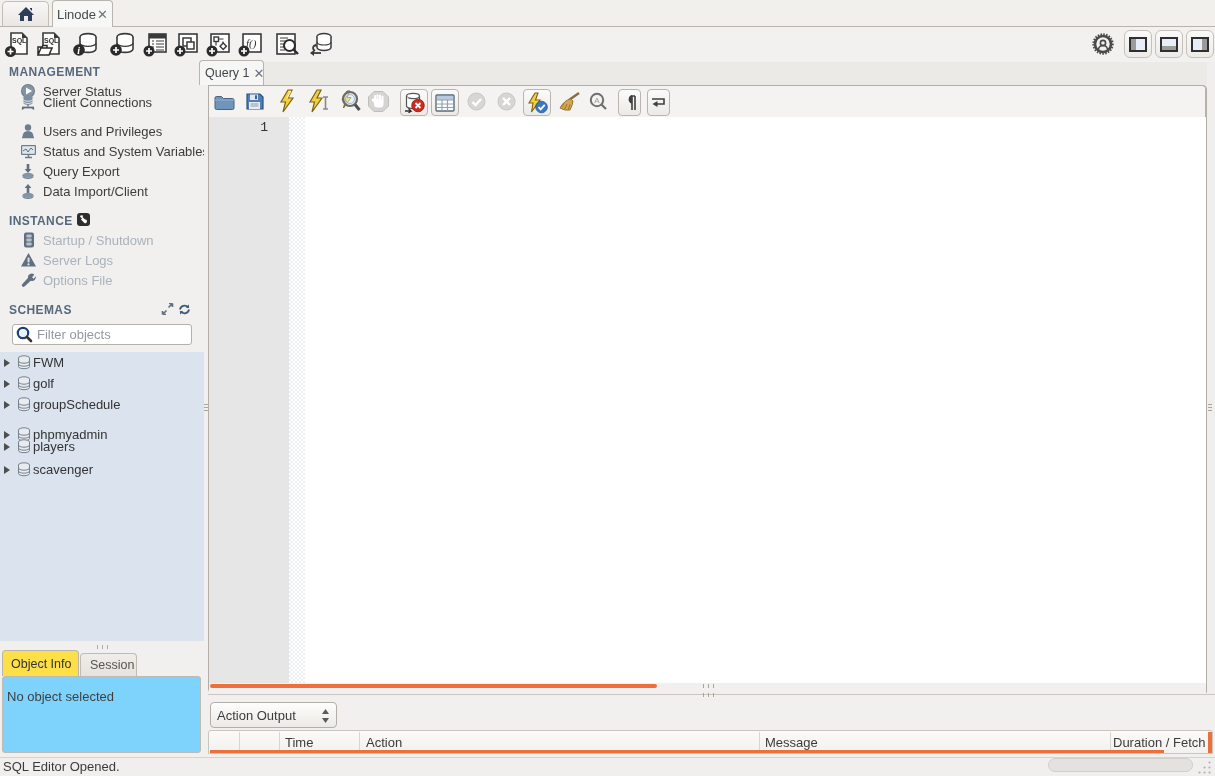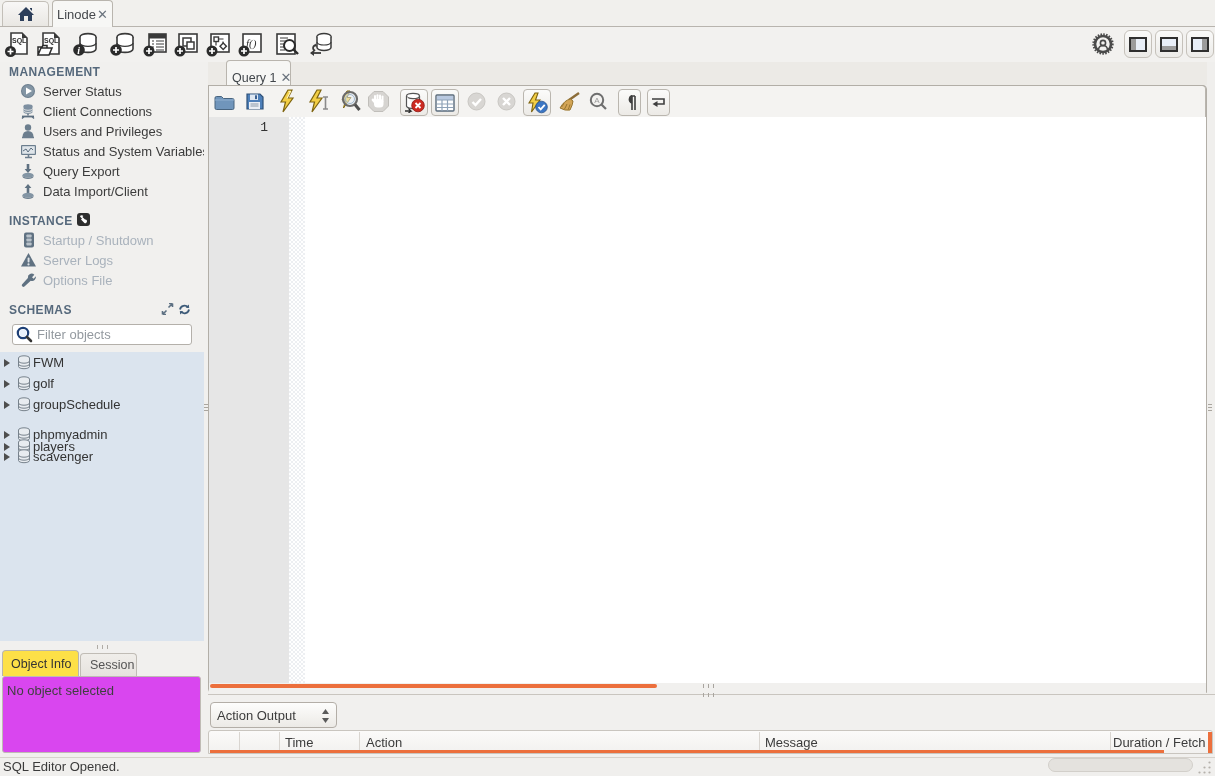--- a/index.html
+++ b/index.html
@@ -30,25 +30,25 @@
 #schemasearch .ph { color:#93999f; font-size:13px; margin-left:5px; }
 #tree { left:0; top:352px; width:204px; height:289px; background:#dbe4ee; }
 .trow { position:absolute; left:0; width:204px; height:21px; display:flex; align-items:center; font-size:13px; color:#333; }
 .trow .tri { position:absolute; left:4px; width:0; height:0; border-left:6px solid #4e4e4e; border-top:4px solid transparent; border-bottom:4px solid transparent; }
 .trow svg { position:absolute; left:17px; }
 .trow .lbl { position:absolute; left:33px; }
 
 
 #oitab { left:2px; top:650px; width:77px; height:26px; background:#fde047; border:1px solid #b9b5ae; border-bottom:none; border-radius:4px 4px 0 0; font-size:12.5px; color:#333; display:flex; align-items:center; padding-left:8px; }
 #sestab { left:80px; top:653px; width:57px; height:23px; background:linear-gradient(#f0eeea,#e6e3de); border:1px solid #c0bcb5; border-bottom:none; border-radius:4px 4px 0 0; font-size:12.5px; color:#555; display:flex; align-items:center; padding-left:9px; }
-#oibox { left:2px; top:676px; width:199px; height:77px; background:#d946ef; border:1px solid #bfbbb4; border-radius:3px; font-size:13px; color:#3f3f3f; padding:6px 0 0 4px; }
+#oibox { left:2px; top:676px; width:199px; height:77px; background:#7dd3fc; border:1px solid #bfbbb4; border-radius:3px; font-size:13px; color:#3f3f3f; padding:12px 0 0 4px; }
 
 
 #qtabstrip { left:208px; top:62px; width:1007px; height:23px; background:#eceae6; }
-#qtab { left:226px; top:60px; width:65px; height:25px; white-space:nowrap; background:#f6f6f4; border:1px solid #b9b5ae; border-bottom:none; border-radius:4px 4px 0 0; font-size:12.5px; color:#41464b; display:flex; align-items:flex-end; padding-left:5px; }
+#qtab { left:199px; top:60px; width:65px; height:25px; white-space:nowrap; background:#f6f6f4; border:1px solid #b9b5ae; border-bottom:none; border-radius:4px 4px 0 0; font-size:12.5px; color:#41464b; display:flex; align-items:center; padding-left:5px; }
 #qtab .x { margin-left:4px; color:#6a737d; font-size:13px; }
 #sqltoolbar { left:208px; top:85px; width:998px; height:32px; background:#f4f3f1; border:1px solid #b9b5ae; border-bottom:none; border-radius:0 4px 0 0; }
 .qbtn { position:absolute; width:28px; height:27px; top:2px; border:1px solid #bab6af; border-radius:4px; background:linear-gradient(#fbfbfa,#eceae6); display:flex; align-items:center; justify-content:center; }
 .qico { position:absolute; top:5px; }
 
 #gutter { left:209px; top:117px; width:80px; height:566px; background:#e6e6e6; }
 #lineno { left:209px; top:120px; width:59px; text-align:right; font-family:"Liberation Mono",monospace; font-size:13px; color:#333; }
 #foldcol { left:289px; top:117px; width:16px; height:566px; background:#fff; background-image:conic-gradient(#edeff2 25%, #fff 25% 50%, #edeff2 50% 75%, #fff 75%); background-size:4px 4px; }
 #editor { left:305px; top:117px; width:901px; height:566px; background:#fff; }
 #edborder { left:208px; top:85px; width:999px; height:608px; border:1px solid #b2aea7; border-radius:0 4px 0 4px; pointer-events:none; background:transparent; }
@@ -189,21 +189,21 @@
 <div class="abs" id="sidebar"></div>
 <div class="sechead" style="top:65px;">MANAGEMENT</div>
 <div class="srow" style="top:81px;">
   <svg width="16" height="16" viewBox="0 0 16 16">
       <circle cx="8" cy="8" r="7" fill="#6c7e8e"></circle>
       <circle cx="8" cy="8" r="6" fill="#8395a4"></circle>
       <path d="M6 4.5 L12 8 L6 11.5 Z" fill="#fff"></path>
     </svg>
   <span class="lbl">Server Status</span>
 </div>
-<div class="srow" style="top:101px;padding-left:8px;">
+<div class="srow" style="top:92px;padding-left:8px;">
   <svg width="16" height="16" viewBox="0 0 16 16">
       <ellipse cx="8" cy="3" rx="4.5" ry="1.8" fill="#7d8fa0"></ellipse>
       <path d="M3.5 3 h9 v6 a4.5 1.8 0 0 1 -9 0 Z" fill="#7d8fa0"></path>
       <path d="M3.5 5.5 a4.5 1.8 0 0 0 9 0 M3.5 7.7 a4.5 1.8 0 0 0 9 0" stroke="#f1f0ee" stroke-width="0.8" fill="none"></path>
       <path d="M8 10.5 v2" stroke="#5c6e7f" stroke-width="1.4"></path>
       <path d="M2 13.5 h12" stroke="#5c6e7f" stroke-width="1.8"></path>
       <path d="M4 13.5 l-2 2 M12 13.5 l2 2" stroke="#5c6e7f" stroke-width="1.4"></path>
     </svg>
   <span class="lbl">Client Connections</span>
 </div>
@@ -330,21 +330,21 @@
   </div>
 <div class="trow" style="top:436px;">
     <span class="tri"></span>
     <svg width="14" height="15" viewBox="0 0 14 15">
       <ellipse cx="7" cy="3" rx="5.5" ry="2.2" fill="#e8ecf0" stroke="#77828c" stroke-width="1"></ellipse>
       <path d="M1.5 3 v8.5 a5.5 2.2 0 0 0 11 0 V3" fill="#e8ecf0" stroke="#77828c" stroke-width="1"></path>
       <path d="M1.5 6 a5.5 2.2 0 0 0 11 0 M1.5 9 a5.5 2.2 0 0 0 11 0" stroke="#77828c" stroke-width="1" fill="none"></path>
     </svg>
     <span class="lbl">players</span>
   </div>
-<div class="trow" style="top:446px;">
+<div class="trow" style="top:459px;">
     <span class="tri"></span>
     <svg width="14" height="15" viewBox="0 0 14 15">
       <ellipse cx="7" cy="3" rx="5.5" ry="2.2" fill="#e8ecf0" stroke="#77828c" stroke-width="1"></ellipse>
       <path d="M1.5 3 v8.5 a5.5 2.2 0 0 0 11 0 V3" fill="#e8ecf0" stroke="#77828c" stroke-width="1"></path>
       <path d="M1.5 6 a5.5 2.2 0 0 0 11 0 M1.5 9 a5.5 2.2 0 0 0 11 0" stroke="#77828c" stroke-width="1" fill="none"></path>
     </svg>
     <span class="lbl">scavenger</span>
   </div>
 
 <div class="abs gripv" style="left:204px; top:402px;">

